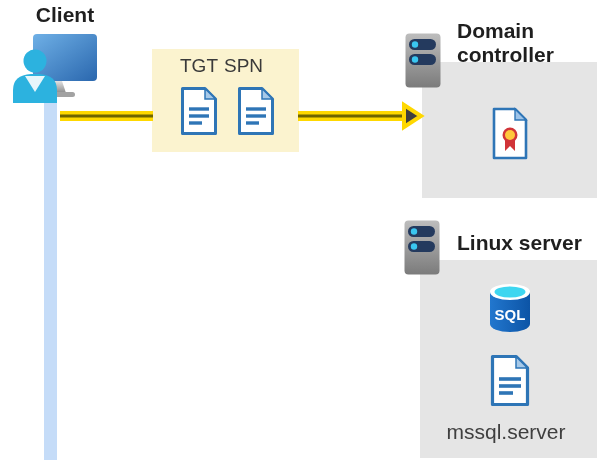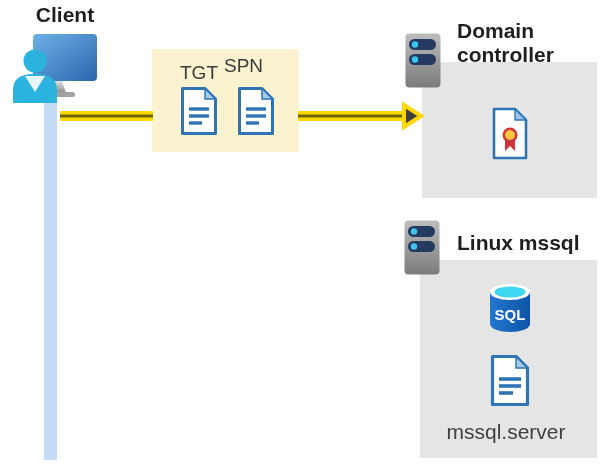--- a/index.html
+++ b/index.html
@@ -14,21 +14,21 @@
   .small-label{color:#3a3a3a;font-size:19px;}
   .client-label{left:10px;top:3px;width:110px;text-align:center;}
   .connector-bar{
     left:44px;top:94px;width:13px;height:366px;background:#c5dcf8;
   }
   .client-icon{left:12px;top:33px;}
   .arrow-layer{left:0;top:0;z-index:3;pointer-events:none;}
   .ticket-box{
     left:152px;top:49px;width:147px;height:103px;background:#fbf3cf;z-index:2;
   }
-  .tgt-label{left:169px;top:55px;width:60px;text-align:center;z-index:4;margin-top:7px;}
+  .tgt-label{left:169px;top:55px;width:60px;text-align:center;z-index:4;}
   .spn-label{left:224px;top:55px;width:60px;text-align:left;z-index:4;}
   .tgt-doc{left:180px;top:86px;z-index:4;}
   .spn-doc{left:237px;top:86px;z-index:4;}
   .dc-panel{left:422px;top:62px;width:175px;height:136px;background:#e5e5e5;z-index:1;}
   .dc-server{left:405px;top:33px;z-index:4;}
   .dc-label{left:457px;top:19px;width:140px;z-index:4;}
   .cert-icon{left:492px;top:107px;z-index:4;}
   .linux-panel{left:420px;top:260px;width:177px;height:198px;background:#e5e5e5;z-index:1;}
   .linux-server{left:404px;top:220px;z-index:4;}
   .linux-label{left:457px;top:231px;width:140px;z-index:4;}
@@ -126,21 +126,21 @@
 
   <svg class="abs cert-icon" width="36" height="53" viewBox="0 0 36 53">
     <path d="M2,2 L23,2 L34,13 L34,51 L2,51 Z" fill="#ffffff" stroke="#2e75b6" stroke-width="2.6" stroke-linejoin="round"></path>
     <path d="M23,2 L23,13 L34,13 Z" fill="#9dc3e8" stroke="#2e75b6" stroke-width="1.4"></path>
     <path d="M13,30 L13,44 L18,39 L23,44 L23,30 Z" fill="#d13438"></path>
     <circle cx="18" cy="28" r="7.5" fill="#d13438"></circle>
     <circle cx="18" cy="28" r="5" fill="#ffc83d"></circle>
   </svg>
 
   <div class="abs linux-panel"></div>
-  <div class="abs title linux-label">Linux mssql</div>
+  <div class="abs title linux-label">Linux server</div>
 
   <svg class="abs linux-server" width="36" height="55" viewBox="0 0 36 55">
     <rect x="0.5" y="0.5" width="35" height="54" rx="4" fill="url(#gradSrv)"></rect>
     <rect x="4" y="6" width="27" height="11" rx="5.5" fill="#243a5e"></rect>
     <circle cx="10" cy="11.5" r="3.2" fill="#3ac6f0"></circle>
     <rect x="4" y="21" width="27" height="11" rx="5.5" fill="#243a5e"></rect>
     <circle cx="10" cy="26.5" r="3.2" fill="#3ac6f0"></circle>
   </svg>
 
   <svg class="abs sql-icon" width="44" height="50" viewBox="0 0 44 50">

